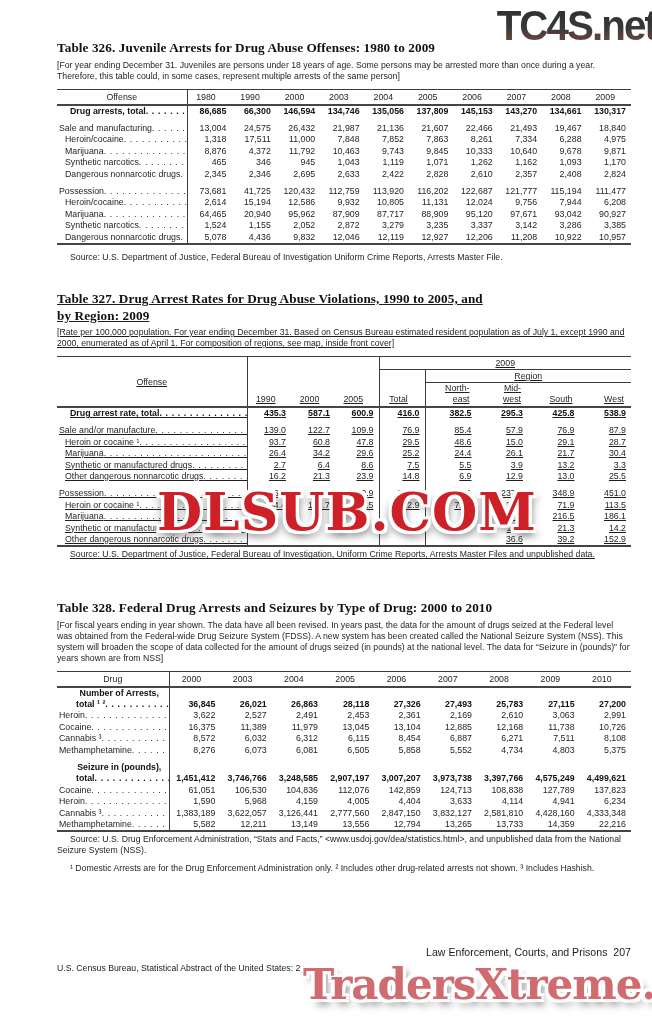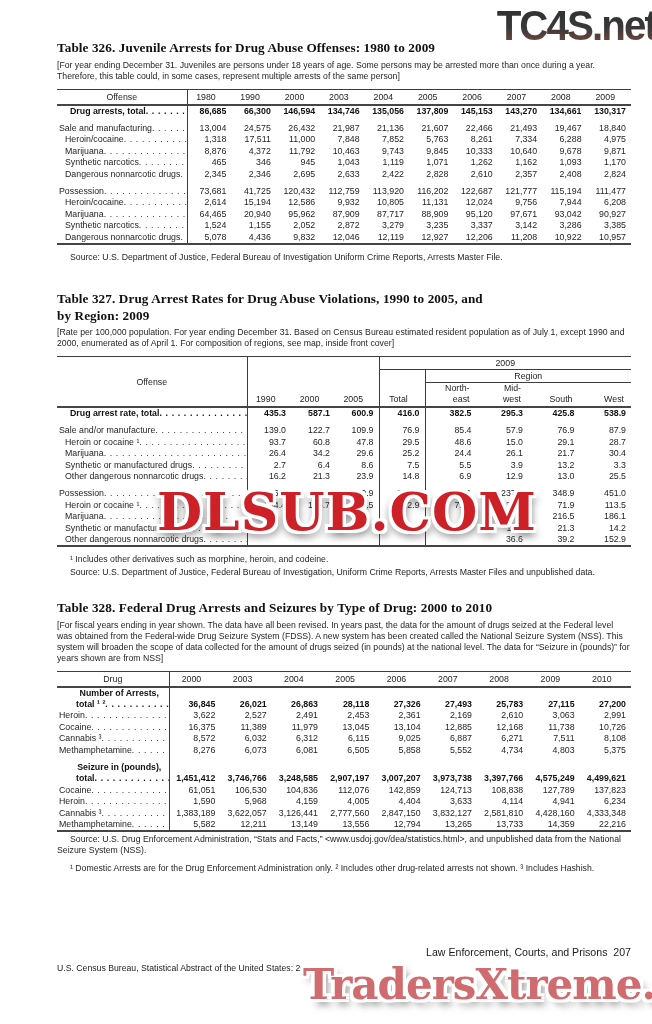--- a/index.html
+++ b/index.html
@@ -1,19 +1,19 @@
 <!DOCTYPE html>
 <html><head>
 <meta charset="utf-8">
 <style>
   * { margin:0; padding:0; box-sizing:border-box; }
   html,body { width:652px; height:1024px; background:#fff; overflow:hidden; position:relative;
               font-family:"Liberation Sans", sans-serif; color:#1e1e1e; }
   .sec { position:absolute; left:57px; width:574px; }
-  #sec326 { top:40px; } #sec327 { top:291px; } #sec328 { top:600px; }
+  #sec326 { top:40px; } #sec327 { top:291px;text-decoration:underline; } #sec328 { top:600px; }
 
   .ttl { font-family:"Liberation Serif", serif; font-weight:bold; font-size:13.2px;
          line-height:16.5px; color:#111; white-space:pre-line; margin-bottom:3px; letter-spacing:.1px; }
   .note { font-size:8.7px; line-height:11px; margin-bottom:7px; color:#1e1e1e; }
 
   table { border-collapse:collapse; table-layout:fixed; width:574px;
           border-top:1px solid #3c3c3c; border-bottom:2px solid #454545; }
   thead { border-bottom:2px solid #454545; }
   th { font-weight:normal; font-size:8.8px; color:#1e1e1e; padding:0; }
   th.oh { text-align:center; vertical-align:middle; }
@@ -139,21 +139,21 @@
             <div class="lline">
               <span>Heroin/cocaine</span>
               <span class="leader"> . . . . . . . . . . . . . . . . . . . . . . . . . . . . . . . . . . . . . . . . . . . . . . . . . . . . . . . . . . . . . . . . . . . . . . . . . . . . . . . . . . . . . . . . . .</span>
             </div>
           </td>
           <td class="num">1,318</td>
           <td class="num">17,511</td>
           <td class="num">11,000</td>
           <td class="num">7,848</td>
           <td class="num">7,852</td>
-          <td class="num">5,763</td>
+          <td class="num">7,863</td>
           <td class="num">8,261</td>
           <td class="num">7,334</td>
           <td class="num">6,288</td>
           <td class="num">4,975</td>
         </tr>
         <tr>
           <td class="lbl br ind1">
             <div class="lline">
               <span>Marijuana</span>
               <span class="leader"> . . . . . . . . . . . . . . . . . . . . . . . . . . . . . . . . . . . . . . . . . . . . . . . . . . . . . . . . . . . . . . . . . . . . . . . . . . . . . . . . . . . . . . . . . .</span>
@@ -540,21 +540,20 @@
           <td class="num"></td>
           <td class="num"></td>
           <td class="num vl vr"></td>
           <td class="num"></td>
           <td class="num">36.6</td>
           <td class="num">39.2</td>
           <td class="num">152.9</td>
         </tr>
       </tbody>
   </table>
-  <p class="fineprint first">¹ Includes other derivatives such as morphine, heroin, and codeine.</p>
   <p class="fineprint">Source: U.S. Department of Justice, Federal Bureau of Investigation, Uniform Crime Reports, Arrests Master Files and unpublished data.</p>
 </section>
 
 <section class="sec" id="sec328">
   <h2 class="ttl">Table 328. Federal Drug Arrests and Seizures by Type of Drug: 2000 to 2010</h2>
   <p class="note">[For fiscal years ending in year shown. The data have all been revised. In years past, the data for the amount of drugs seized at the Federal level was obtained from the Federal-wide Drug Seizure System (FDSS). A new system has been created called the National Seizure System (NSS). This system will broaden the scope of data collected for the amount of drugs seized (in pounds) at the national level. The data for “Seizure in (pounds)” for years shown are from NSS]</p>
   <table>
     <colgroup>
       <col style="width:112px">
         <col span="9" style="width:51.3px">
@@ -632,21 +631,21 @@
           <td class="lbl br ind0">
             <div class="lline">
               <span>Cannabis ³</span>
               <span class="leader"> . . . . . . . . . . . . . . . . . . . . . . . . . . . . . . . . . . . . . . . . . . . . . . . . . . . . . . . . . . . . . . . . . . . . . . . . . . . . . . . . . . . . . . . . . .</span>
             </div>
           </td>
           <td class="num">8,572</td>
           <td class="num">6,032</td>
           <td class="num">6,312</td>
           <td class="num">6,115</td>
-          <td class="num">9,025</td>
+          <td class="num">8,454</td>
           <td class="num">6,887</td>
           <td class="num">6,271</td>
           <td class="num">7,511</td>
           <td class="num">8,108</td>
         </tr>
         <tr>
           <td class="lbl br ind0">
             <div class="lline">
               <span>Methamphetamine</span>
               <span class="leader"> . . . . . . . . . . . . . . . . . . . . . . . . . . . . . . . . . . . . . . . . . . . . . . . . . . . . . . . . . . . . . . . . . . . . . . . . . . . . . . . . . . . . . . . . . .</span>

